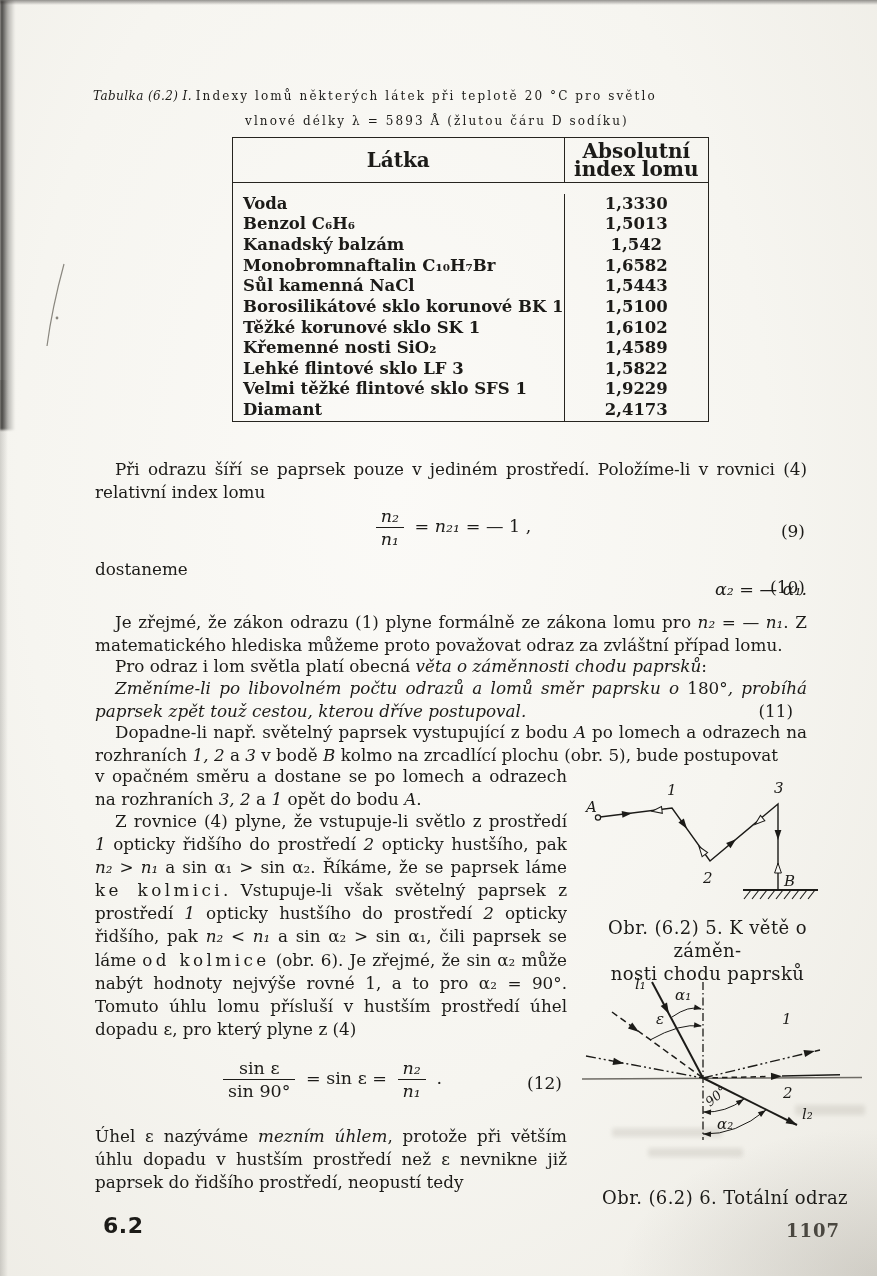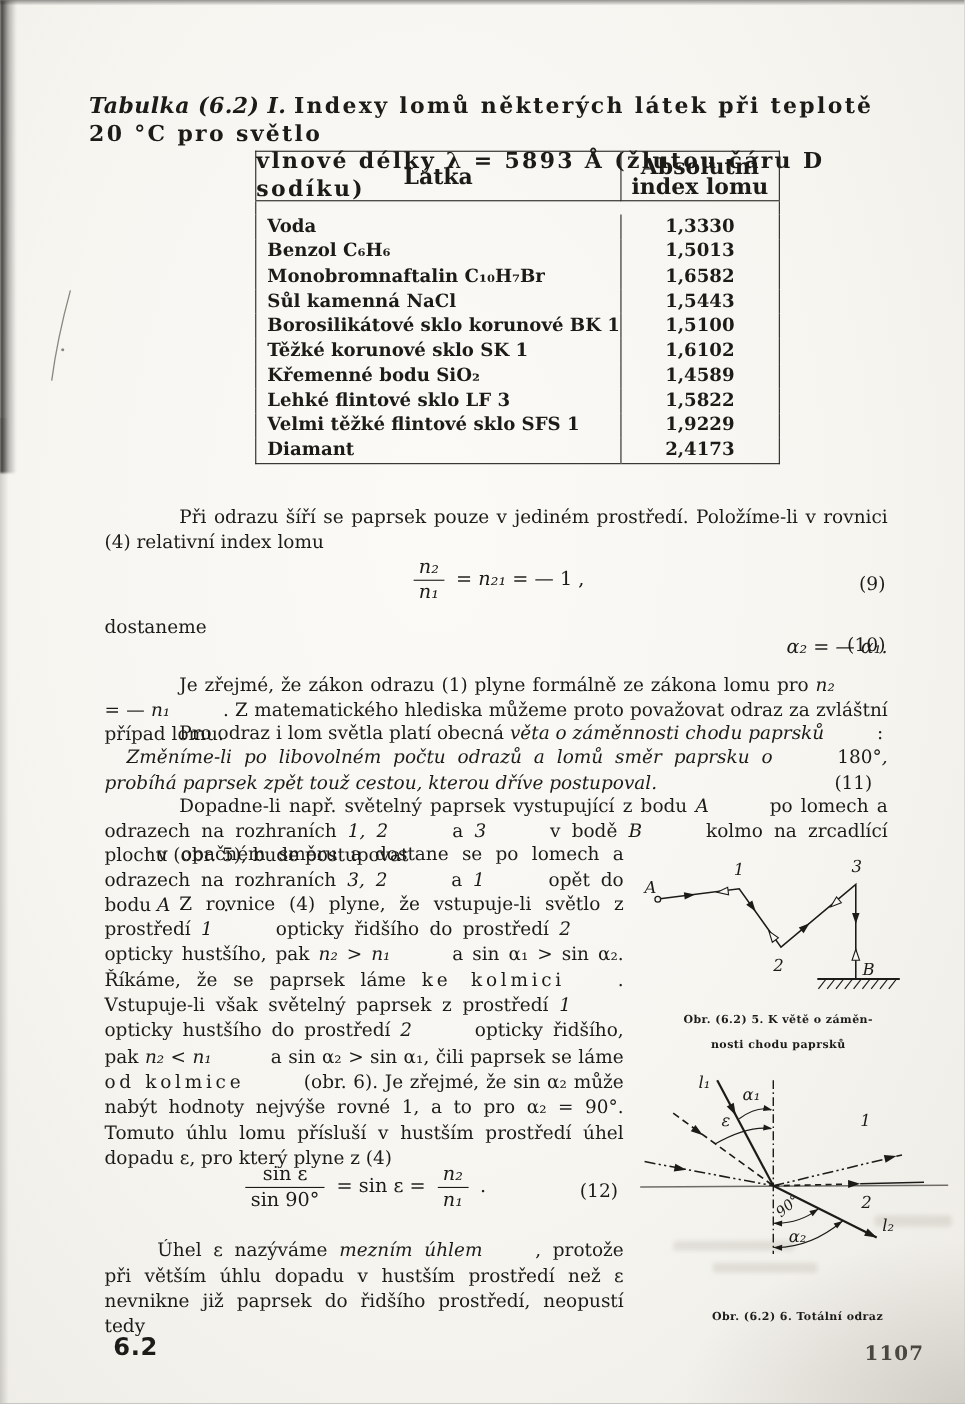--- a/index.html
+++ b/index.html
@@ -13,55 +13,55 @@
     filter:blur(1px);}
   .edge-left2{position:absolute;left:0;top:380px;width:8px;height:896px;
     background:linear-gradient(to right, rgba(40,38,34,.18), rgba(40,38,34,0));}
   .edge-top{position:absolute;left:0;top:0;width:877px;height:5px;
     background:linear-gradient(to bottom, rgba(30,28,26,.45), rgba(30,28,26,0));filter:blur(.7px);}
   .corner-br{position:absolute;right:0;bottom:0;width:260px;height:150px;
     background:radial-gradient(ellipse at 100% 100%, rgba(120,115,105,.25), rgba(120,115,105,0) 70%);}
   .smudge{position:absolute;background:rgba(110,105,95,.14);filter:blur(2px);border-radius:3px;}
   .pencil-mark{position:absolute;left:40px;top:258px;}
   
-  .table-title{position:absolute;left:81px;top:84px;width:714px;font-size:20px;font-weight:bold;line-height:25px;}
+  .table-title{position:absolute;left:93px;top:84px;width:714px;font-size:12px;font-weight:normal;line-height:25px;}
   .t-lead{font-style:italic;letter-spacing:.4px;}
   .t-spaced{letter-spacing:2.1px;}
   .t-line2{padding-left:152px;}
   
   .ri-table{position:absolute;left:232px;top:137px;width:477px;height:285px;
     border:1.6px solid #26241f;border-collapse:collapse;font-size:16.5px;font-weight:bold;}
   .ri-table th{border-bottom:1.4px solid #26241f;font-size:20px;line-height:18px;
     text-align:center;vertical-align:middle;padding:4px 2px;font-weight:bold;}
   .ri-table th:first-child, .ri-table td:first-child{border-right:1.4px solid #26241f;}
   .ri-table th:last-child{width:150px;}
   .ri-table tbody:before{content:"";display:block;height:10px;}
   .ri-table td{padding:0 0 0 10px;line-height:18.9px;white-space:nowrap;}
   .ri-table td:last-child{text-align:center;padding:0;}
   
   .para{position:absolute;margin:0;font-size:16.8px;line-height:22.6px;text-align:justify;}
   .full{left:95px;width:712px;}
   .narrow{left:95px;width:472px;line-height:23.1px;}
   .indent{text-indent:20px;}
-  .run-n{font-style:normal;margin-left:48px;}
+  .run-n{font-style:normal;}
   .run-i{font-style:italic;}
   .run-s{letter-spacing:3.4px;}
   .theorem{font-style:italic;}
   .p-relnum{position:absolute;right:14px;bottom:0;font-style:normal;}
   
   .equation{position:absolute;left:95px;width:712px;text-align:center;font-size:17.5px;}
   .eq-narrow{width:470px;}
   .frac{display:inline-block;vertical-align:middle;text-align:center;margin:0 5px;}
   .frac .top{display:block;border-bottom:1.3px solid #1c1b18;padding:0 5px 1px;}
   .frac .bot{display:block;padding:1px 5px 0;}
   .mathvar{font-style:italic;}
   .eqnum{position:absolute;font-size:17px;}
   
   .fig{position:absolute;}
-  .figcap{position:absolute;font-weight:bold;font-size:10px;line-height:23px;text-align:center;letter-spacing:.4px;}
+  .figcap{position:absolute;font-weight:normal;font-size:18px;line-height:23px;text-align:center;letter-spacing:.4px;}
   .fig-label{font-style:italic;font-size:15px;fill:#1c1b18;}
   .fig-label-sm{font-style:italic;font-size:13px;fill:#1c1b18;}
   
   .section-mark{position:absolute;left:103px;top:1213px;font-family:"DejaVu Sans","Liberation Sans",sans-serif;
     font-weight:bold;font-size:22px;letter-spacing:.5px;}
   .page-number{position:absolute;left:786px;top:1220px;font-weight:bold;font-size:18px;color:#4a4740;
     letter-spacing:1px;filter:blur(.4px);}
 </style>
 </head>
 <body>
@@ -95,37 +95,41 @@
     <tbody>
         <tr>
           <td>Voda</td>
           <td>1,3330</td>
         </tr>
         <tr>
           <td>Benzol C₆H₆</td>
           <td>1,5013</td>
         </tr>
         <tr>
+          <td>Kanadský balzám</td>
+          <td>1,542</td>
+        </tr>
+        <tr>
           <td>Monobromnaftalin C₁₀H₇Br</td>
           <td>1,6582</td>
         </tr>
         <tr>
           <td>Sůl kamenná NaCl</td>
           <td>1,5443</td>
         </tr>
         <tr>
           <td>Borosilikátové sklo korunové BK 1</td>
           <td>1,5100</td>
         </tr>
         <tr>
           <td>Těžké korunové sklo SK 1</td>
           <td>1,6102</td>
         </tr>
         <tr>
-          <td>Křemenné bodu SiO₂</td>
+          <td>Křemenné nosti SiO₂</td>
           <td>1,4589</td>
         </tr>
         <tr>
           <td>Lehké flintové sklo LF 3</td>
           <td>1,5822</td>
         </tr>
         <tr>
           <td>Velmi těžké flintové sklo SFS 1</td>
           <td>1,9229</td>
         </tr>

